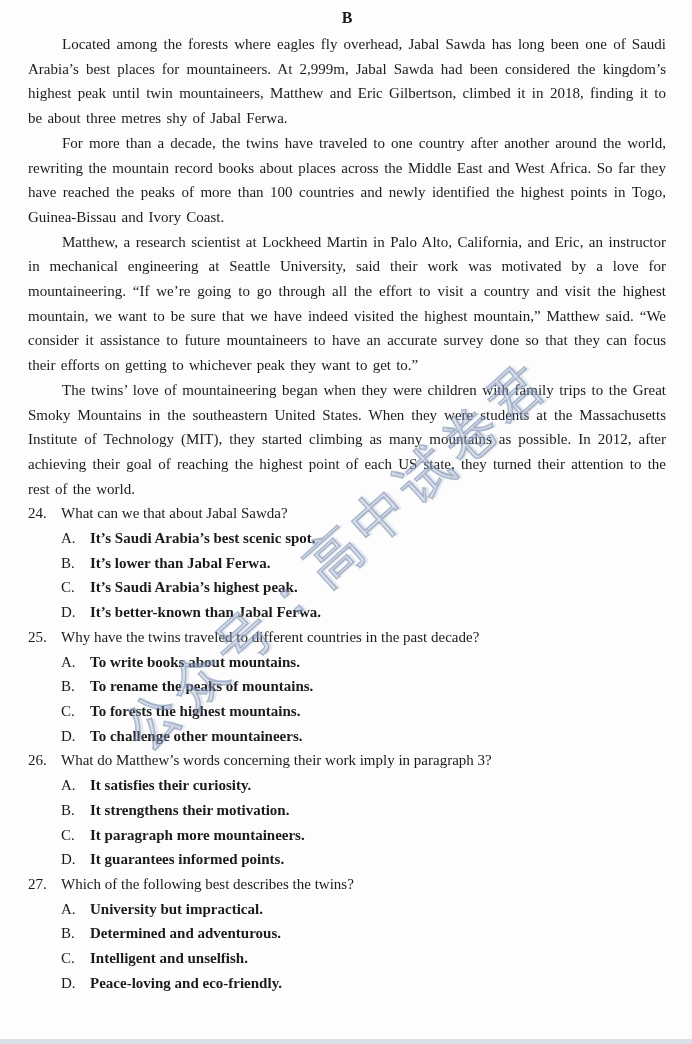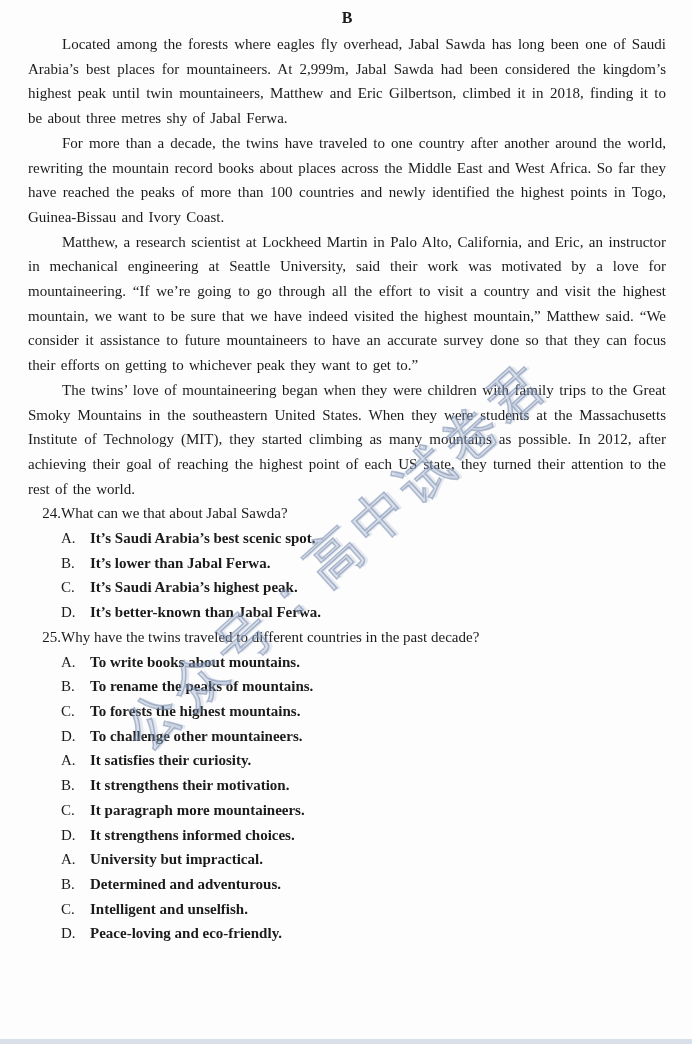--- a/index.html
+++ b/index.html
@@ -27,21 +27,21 @@
     margin-bottom: 1px;
   }
   p.para {
     margin: 0;
     text-align: justify;
     text-indent: 34px;
     word-spacing: 1.5px;
   }
   .question { margin: 0; }
   .qline { display: flex; }
-  .qnum { flex: 0 0 33px; text-align: right; }
+  .qnum { flex: 0 0 33px; }
   .qstem { flex: 1; }
   .option { display: flex; margin-left: 33px; }
   .olabel { flex: 0 0 29px; }
   .otext { flex: 1; font-weight: bold; }
   .watermark {
     position: absolute;
     left: 60px;
     top: 512px;
     width: 570px;
     z-index: 2;
@@ -120,39 +120,47 @@
         <span class="olabel">C.</span>
         <span class="otext">To forests the highest mountains.</span>
       </div>
       <div class="option">
         <span class="olabel">D.</span>
         <span class="otext">To challenge other mountaineers.</span>
       </div>
     </div>
 
     <div class="question">
+      <div class="qline">
+        <span class="qnum">26.</span>
+        <span class="qstem">What do Matthew’s words concerning their work imply in paragraph 3?</span>
+      </div>
       <div class="option">
         <span class="olabel">A.</span>
         <span class="otext">It satisfies their curiosity.</span>
       </div>
       <div class="option">
         <span class="olabel">B.</span>
         <span class="otext">It strengthens their motivation.</span>
       </div>
       <div class="option">
         <span class="olabel">C.</span>
         <span class="otext">It paragraph more mountaineers.</span>
       </div>
       <div class="option">
         <span class="olabel">D.</span>
-        <span class="otext">It strengthens informed choices.</span>
+        <span class="otext">It guarantees informed points.</span>
       </div>
     </div>
 
     <div class="question">
+      <div class="qline">
+        <span class="qnum">27.</span>
+        <span class="qstem">Which of the following best describes the twins?</span>
+      </div>
       <div class="option">
         <span class="olabel">A.</span>
         <span class="otext">University but impractical.</span>
       </div>
       <div class="option">
         <span class="olabel">B.</span>
         <span class="otext">Determined and adventurous.</span>
       </div>
       <div class="option">
         <span class="olabel">C.</span>

